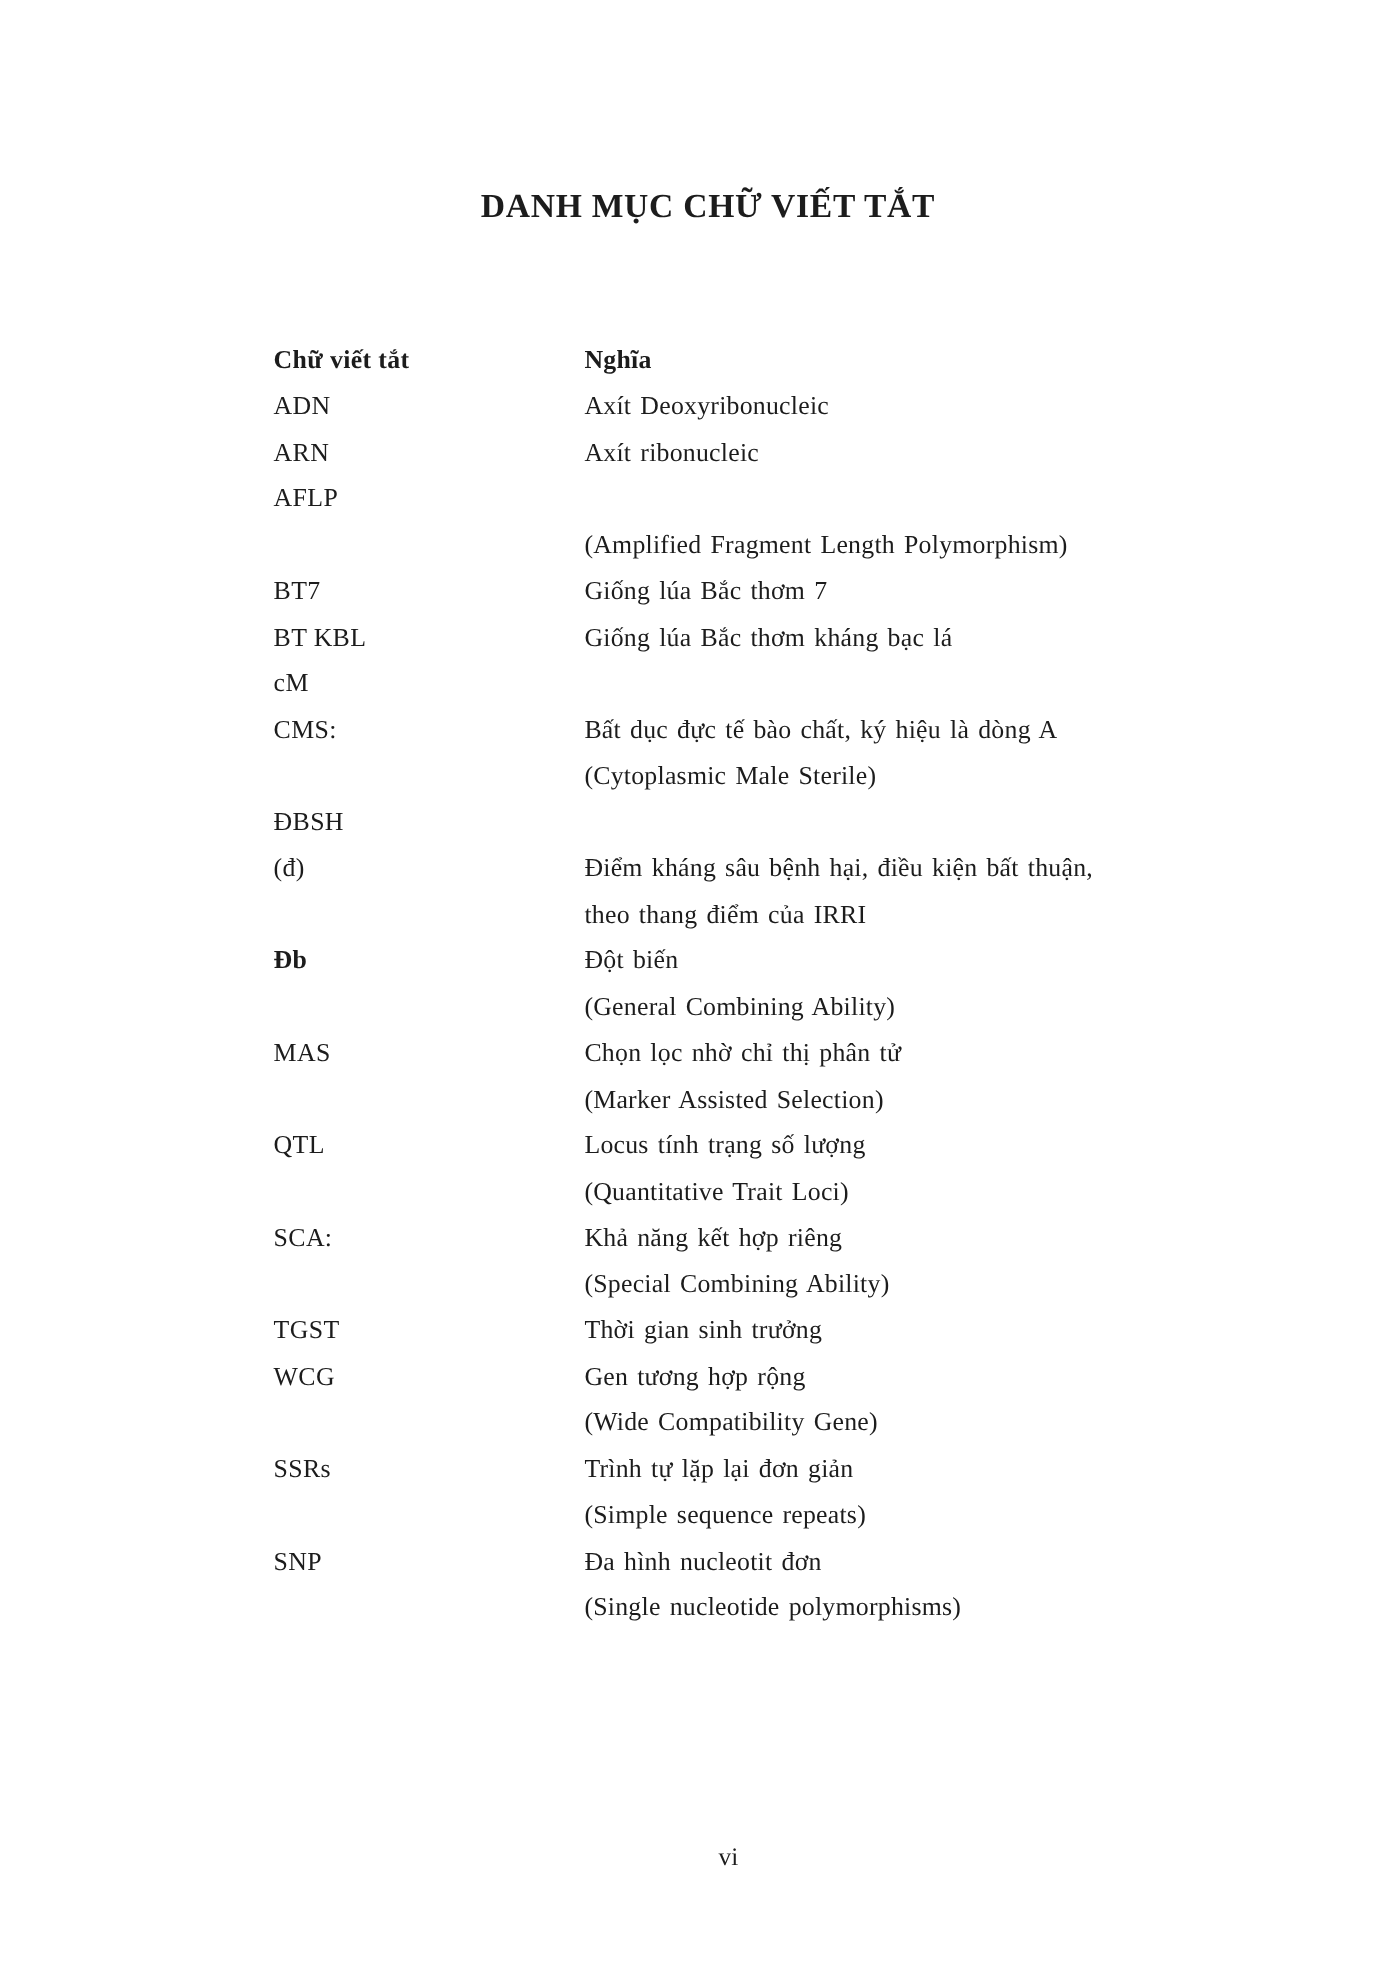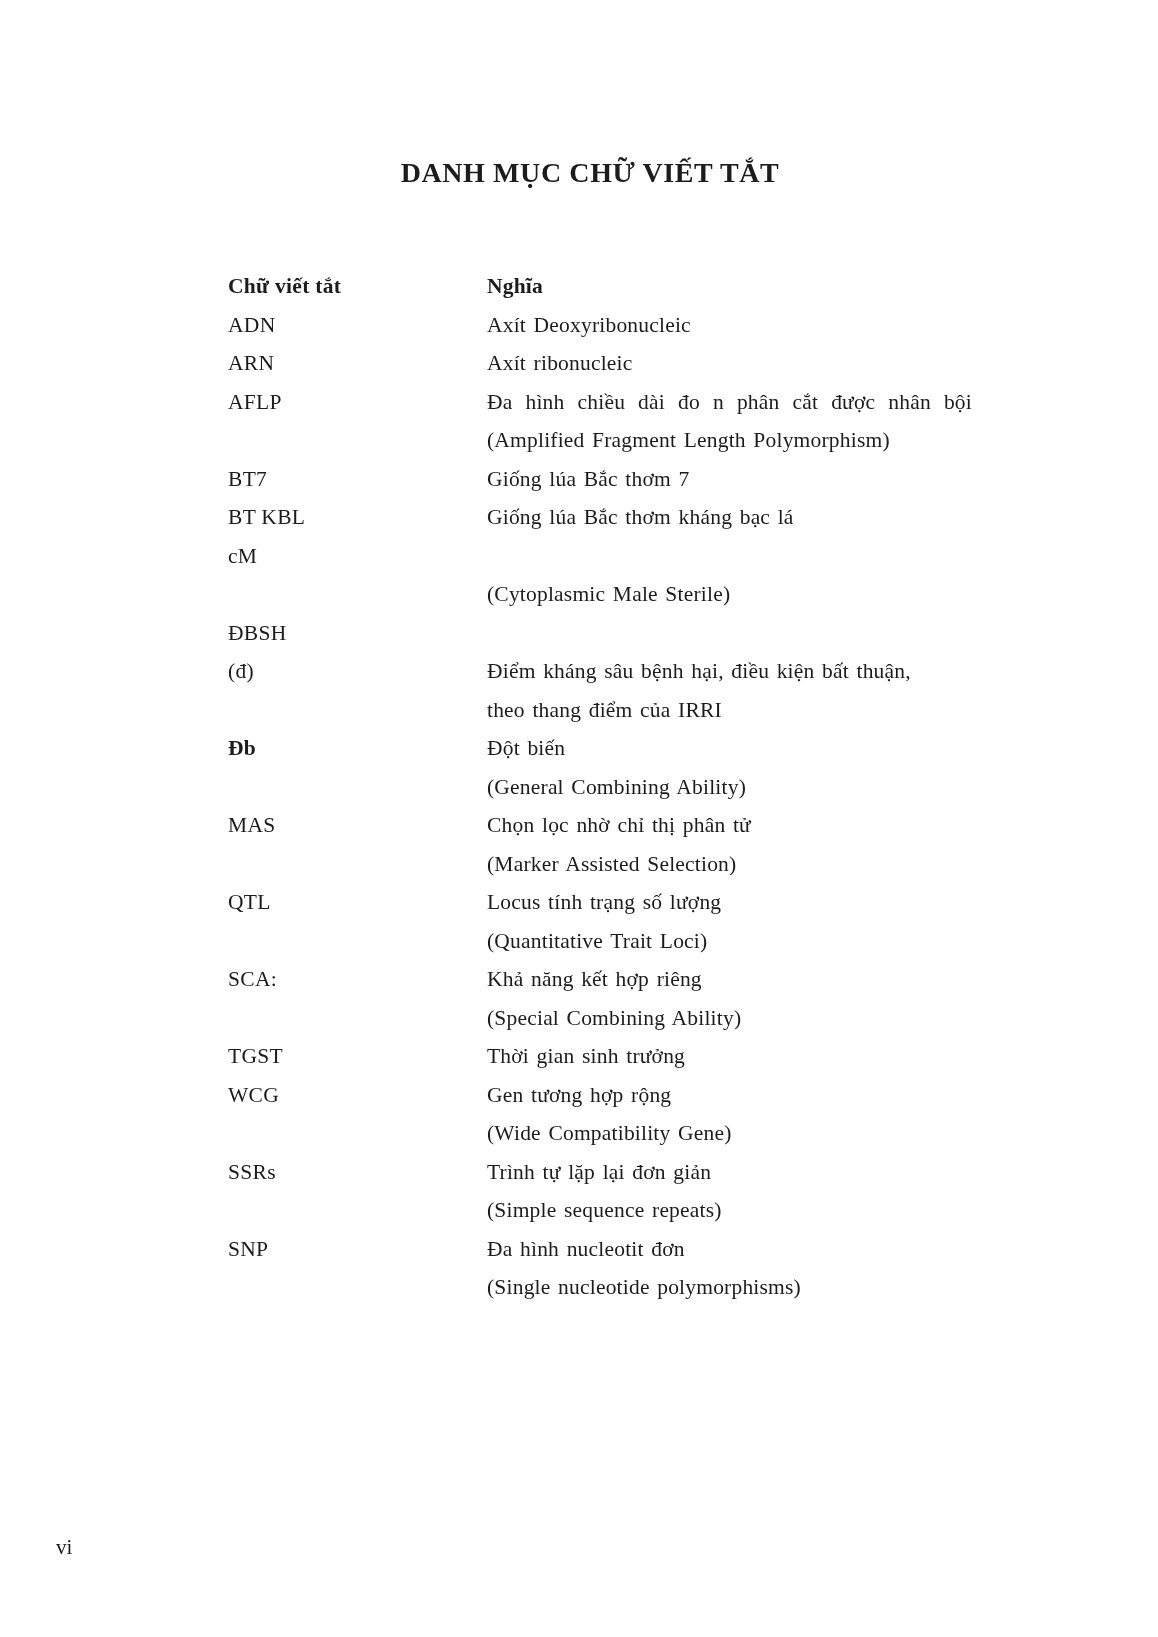--- a/index.html
+++ b/index.html
@@ -30,21 +30,21 @@
   }
   .abbr-table {
     position: absolute;
     top: 274px;
     left: 228px;
     width: 744px;
   }
   .row {
     display: flex;
     height: 38.5px;
-    align-items: flex-start;
+    align-items: flex-end;
   }
   .abbr-cell {
     flex: 0 0 259px;
     width: 259px;
     font-size: 21.5px;
     letter-spacing: 0.3px;
     white-space: nowrap;
   }
   .meaning-cell {
     flex: 0 0 485px;
@@ -64,20 +64,21 @@
     font-weight: bold;
   }
   .abbr-cell.bold {
     font-weight: bold;
   }
   .page-number {
     position: absolute;
     top: 1535px;
     left: 0;
     width: 100%;
+    text-align: center;
     text-indent: 56px;
     font-size: 21px;
   }
 </style>
 </head>
 <body>
 
 <div class="page">
 
   <div class="doc-title">DANH MỤC CHỮ VIẾT TẮT</div>
@@ -91,38 +92,41 @@
         <div class="row">
           <span class="abbr-cell">ADN</span>
           <span class="meaning-cell">Axít Deoxyribonucleic</span>
         </div>
         <div class="row">
           <span class="abbr-cell">ARN</span>
           <span class="meaning-cell">Axít ribonucleic</span>
         </div>
         <div class="row">
           <span class="abbr-cell">AFLP</span>
-          <span class="meaning-cell justify">Đa hình chiều dài đo n phân cắt được nhân bội</span>
         </div>
         <div class="row">
           <span class="abbr-cell"></span>
           <span class="meaning-cell">(Amplified Fragment Length Polymorphism)</span>
         </div>
         <div class="row">
           <span class="abbr-cell">BT7</span>
           <span class="meaning-cell">Giống lúa Bắc thơm 7</span>
         </div>
         <div class="row">
           <span class="abbr-cell">BT KBL</span>
           <span class="meaning-cell">Giống lúa Bắc thơm kháng bạc lá</span>
         </div>
         <div class="row">
           <span class="abbr-cell">cM</span>
         </div>
         <div class="row">
+          <span class="abbr-cell">CMS:</span>
+          <span class="meaning-cell">Bất dục đực tế bào chất, ký hiệu là dòng A</span>
+        </div>
+        <div class="row">
           <span class="abbr-cell"></span>
           <span class="meaning-cell">(Cytoplasmic Male Sterile)</span>
         </div>
         <div class="row">
           <span class="abbr-cell">ĐBSH</span>
         </div>
         <div class="row">
           <span class="abbr-cell">(đ)</span>
           <span class="meaning-cell">Điểm kháng sâu bệnh hại, điều kiện bất thuận,</span>
         </div>

